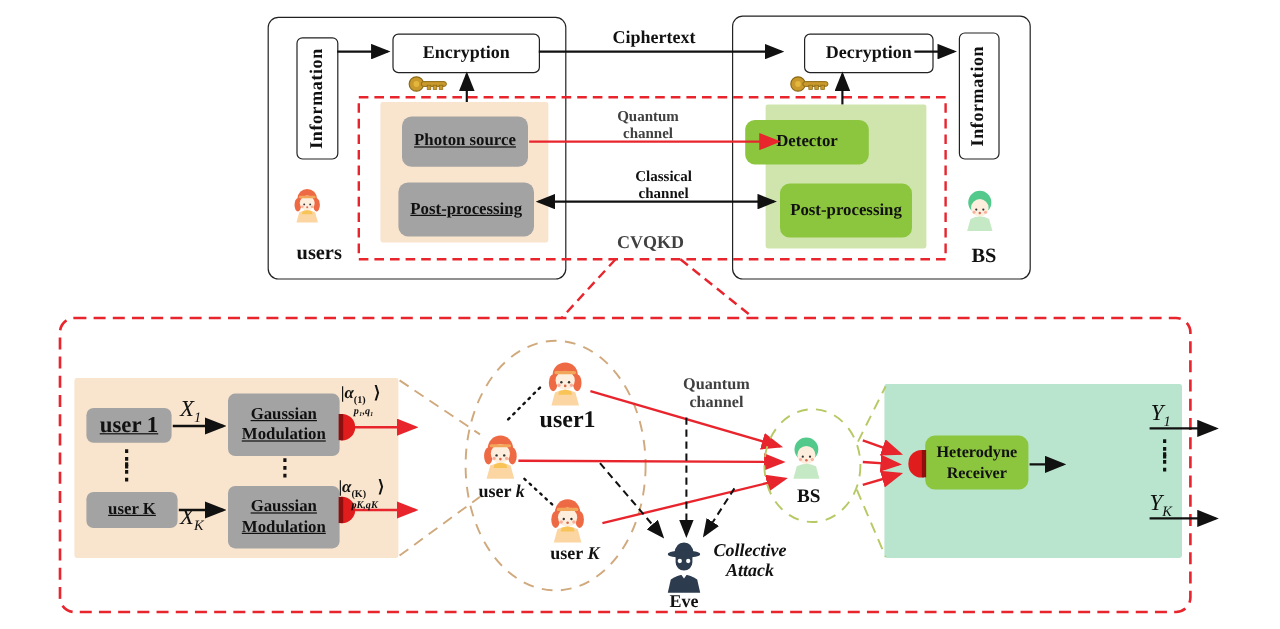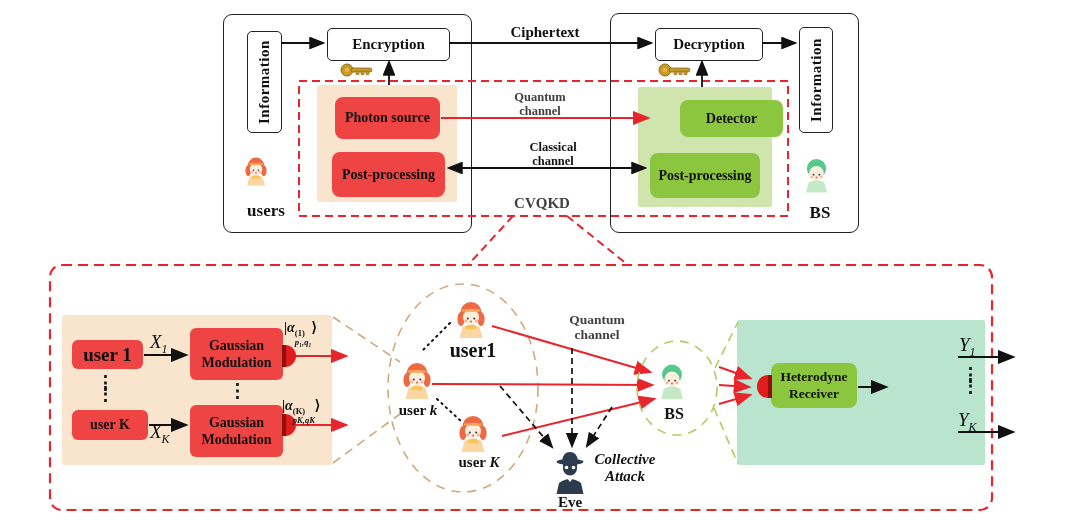--- a/index.html
+++ b/index.html
@@ -7,21 +7,21 @@
           font-family:"Liberation Serif",serif;color:#111;}
   .abs{position:absolute;}
   .box{border:1.7px solid #222;border-radius:9px;background:#fff;}
   .wbox{border:1.5px solid #222;border-radius:5px;background:#fff;display:flex;align-items:center;justify-content:center;
         font-weight:700;font-size:15px;}
   .vtext{writing-mode:vertical-rl;transform:rotate(180deg);display:flex;align-items:center;justify-content:center;
          font-weight:700;font-size:15px;letter-spacing:.5px;}
   .panel{border-radius:2px;}
   .blk{display:flex;flex-direction:column;align-items:center;justify-content:center;text-align:center;
        font-weight:700;border-radius:8px;line-height:1.25;}
-  .peach{background:#ef4444;}
+  .peach{background:#a3a3a3;text-decoration:underline;}
   .green{background:#8cc63e;}
   .lbl{font-weight:700;text-align:center;line-height:1.12;}
   .red{color:#404040;}
   .it{font-style:italic;}
   .mathX{font-size:19px;font-style:italic;font-weight:400;}
   .mathX sub{font-size:12px;font-style:italic;}
   .state{font-size:14px;font-weight:700;white-space:nowrap;}
   .ss{display:inline-flex;flex-direction:column;font-size:8.5px;line-height:8.5px;vertical-align:-4px;font-weight:700;}
   .vdots{white-space:pre-line;font-weight:700;font-size:19px;line-height:11px;text-align:center;}
   .diode{background:#e01c1c;}
@@ -49,27 +49,27 @@
       <span>Encryption</span>
     </div>
   <div class="abs blk peach z3" style="left:335px;top:97px;width:105px;height:42px;font-size:14px;">
       <span>Photon source</span>
     </div>
   <div class="abs blk peach z3" style="left:332px;top:152px;width:113px;height:45px;font-size:14px;">
       <span>Post-processing</span>
     </div>
   <div class="abs lbl z3" style="left:236px;top:201px;width:60px;font-size:17px;"><span>users</span></div>
 
-  <div class="abs wbox z3" style="left:655px;top:28px;width:106px;height:31px;">
+  <div class="abs wbox z3" style="left:670px;top:28px;width:106px;height:31px;">
       <span>Decryption</span>
     </div>
   <div class="abs vtext z3" style="left:799px;top:27px;width:32px;height:104px;border:1.5px solid #222;border-radius:5px;background:#fff;">
       <span>Information</span>
     </div>
-  <div class="abs blk green z3" style="left:680px;top:100px;width:103px;height:37px;font-size:14px;">
+  <div class="abs blk green z3" style="left:621px;top:100px;width:103px;height:37px;font-size:14px;">
       <span>Detector</span>
     </div>
   <div class="abs blk green z3" style="left:650px;top:153px;width:110px;height:45px;font-size:14px;">
       <span>Post-processing</span>
     </div>
   <div class="abs lbl z3" style="left:800px;top:203px;width:40px;font-size:17px;"><span>BS</span></div>
 
   <div class="abs lbl z3" style="left:503px;top:24px;width:84px;font-size:15px;"><span>Ciphertext</span></div>
   <div class="abs lbl red z3" style="left:503px;top:90px;width:74px;font-size:12.5px;">
       <div>Quantum</div>

